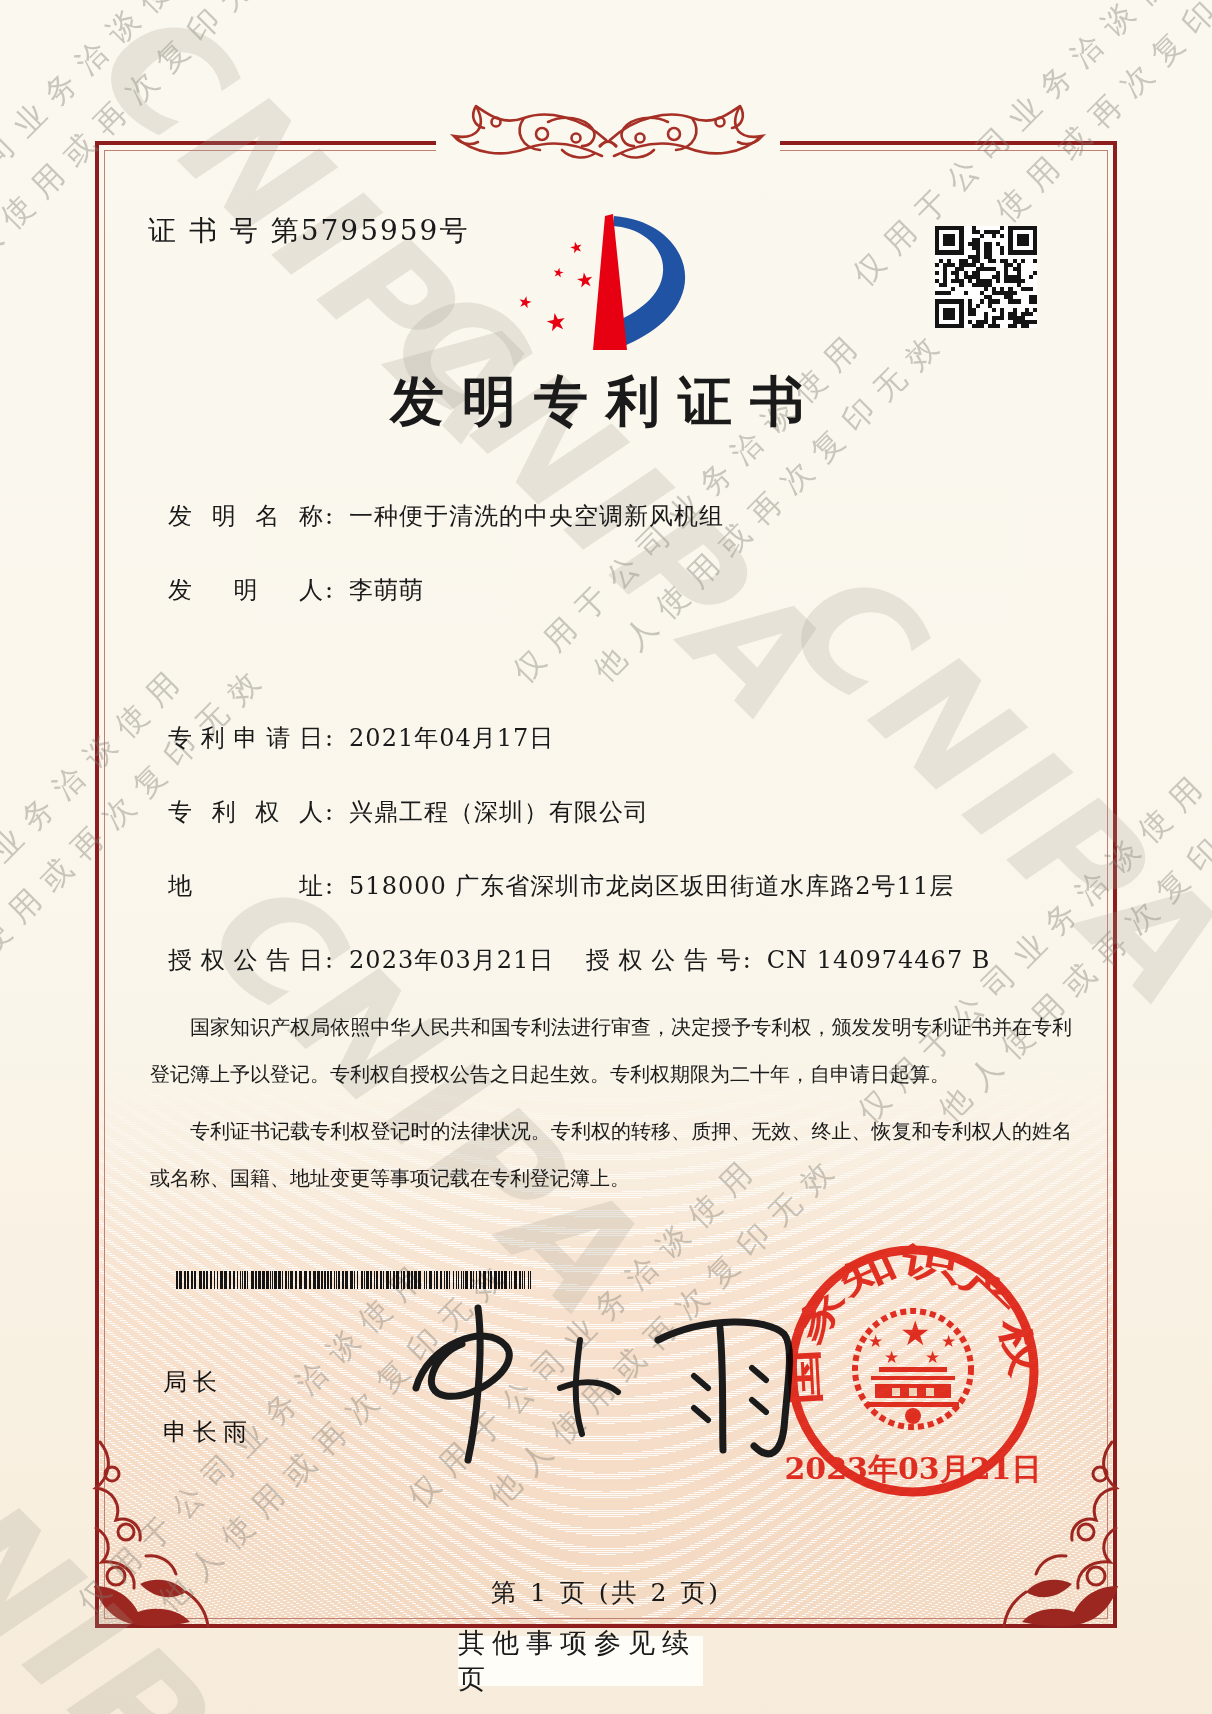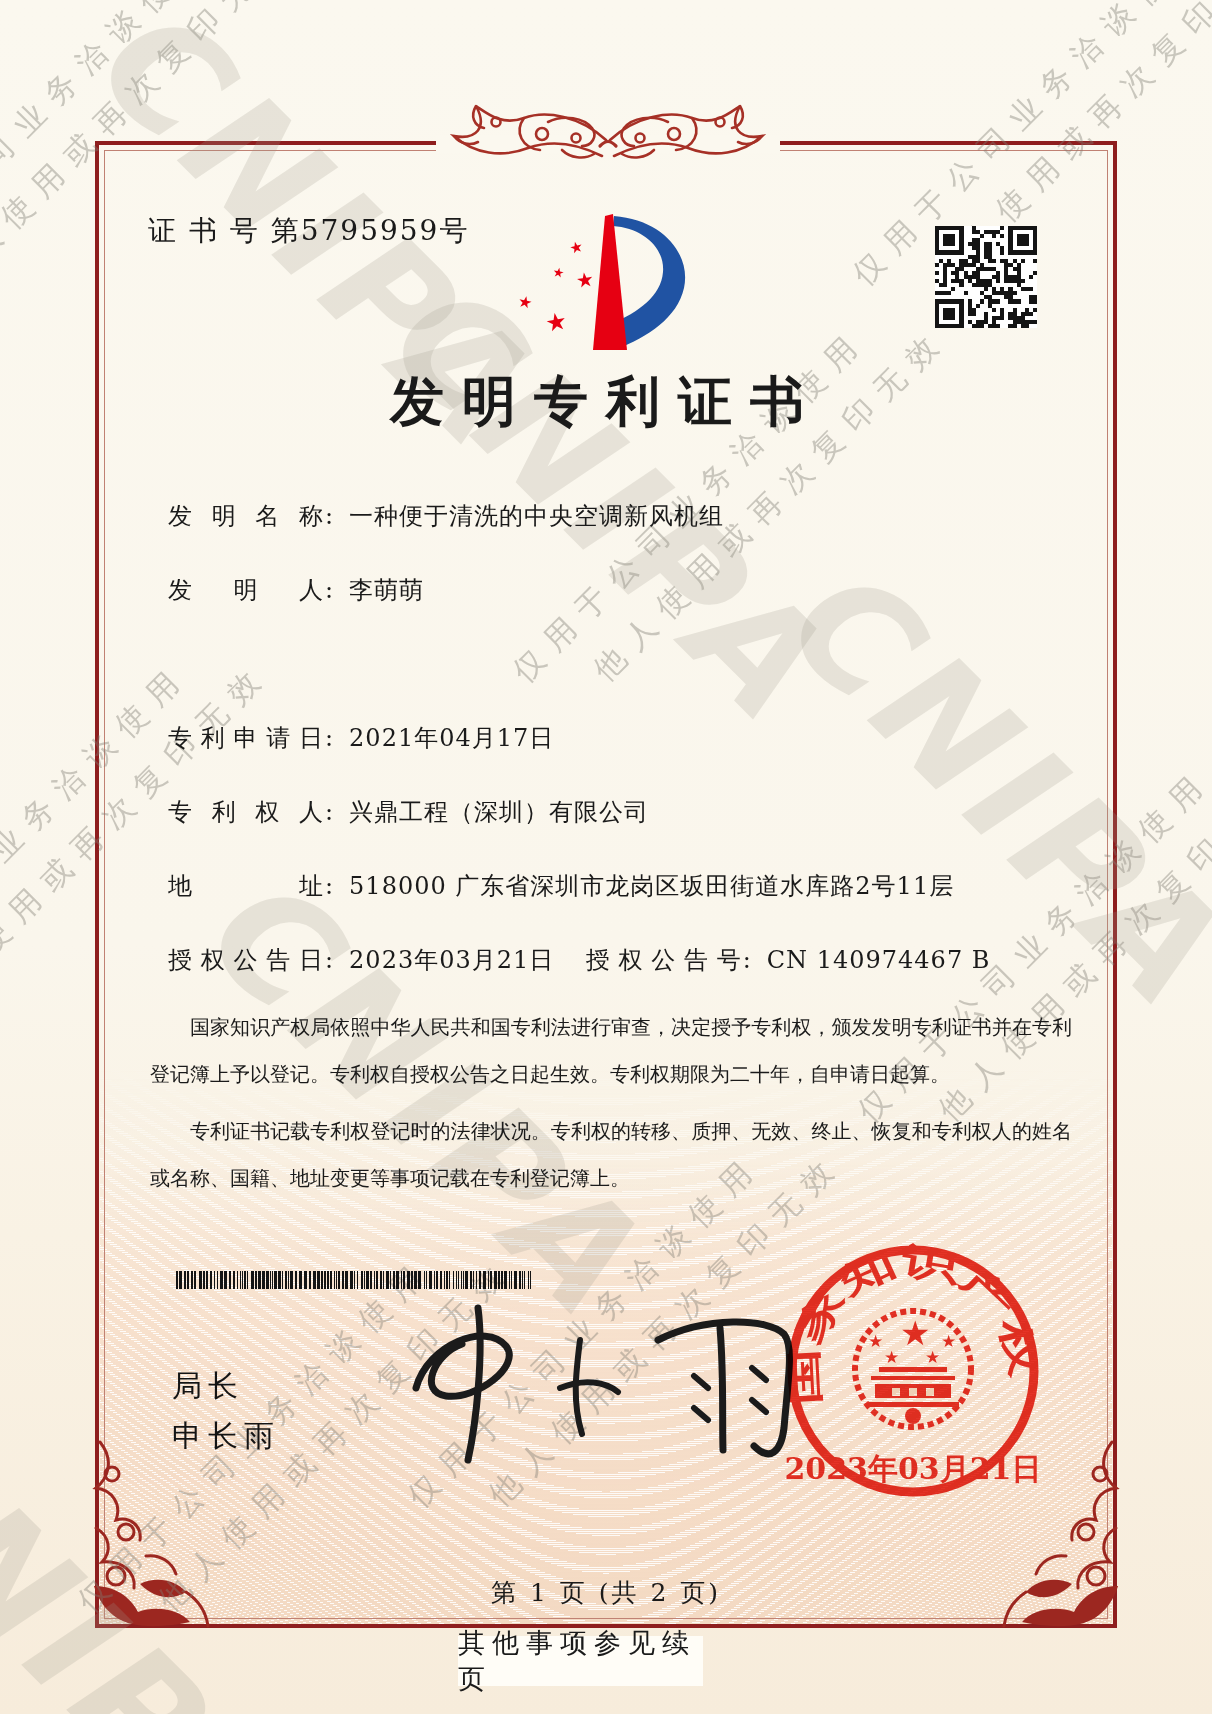--- a/index.html
+++ b/index.html
@@ -45,22 +45,22 @@
   .colon{display:inline-block;margin:0 16px 0 2px;}
   .fvalue{letter-spacing:1px;}
   .grp1{display:inline-block;width:410px;}
   
   .paras{position:absolute;left:150px;top:1004px;width:922px;font-size:20px;line-height:47px;
          text-align:justify;z-index:5;}
   .paras p{margin:0;text-indent:2em;}
   .paras p + p{margin-top:10px;}
   
   .barcode{position:absolute;left:176px;top:1271px;width:362px;height:18px;z-index:5;}
-  .signer{position:absolute;left:172px;z-index:5;font-family:Liberation Mono, monospace;
-          font-size:30px;letter-spacing:6px;color:#141414;}
+  .signer{position:absolute;left:163px;z-index:5;font-family:Liberation Mono, monospace;
+          font-size:24px;letter-spacing:6px;color:#141414;}
   .signer.role{top:1366px;}
   .signer.name{top:1416px;}
   .autograph{position:absolute;left:358px;top:1296px;width:450px;height:175px;z-index:6;}
   .seal{position:absolute;left:782px;top:1240px;width:262px;height:262px;z-index:6;opacity:.95;mix-blend-mode:multiply;}
   .pageno{position:absolute;left:0;top:1576px;width:1212px;text-align:center;font-size:25px;letter-spacing:3px;z-index:5;}
   .note-box{position:absolute;left:458px;top:1636px;width:245px;height:50px;background:#fffdf7;z-index:5;
             display:flex;align-items:center;justify-content:center;}
   .note-box span{font-size:27px;letter-spacing:7px;}
 </style>
 </head>

